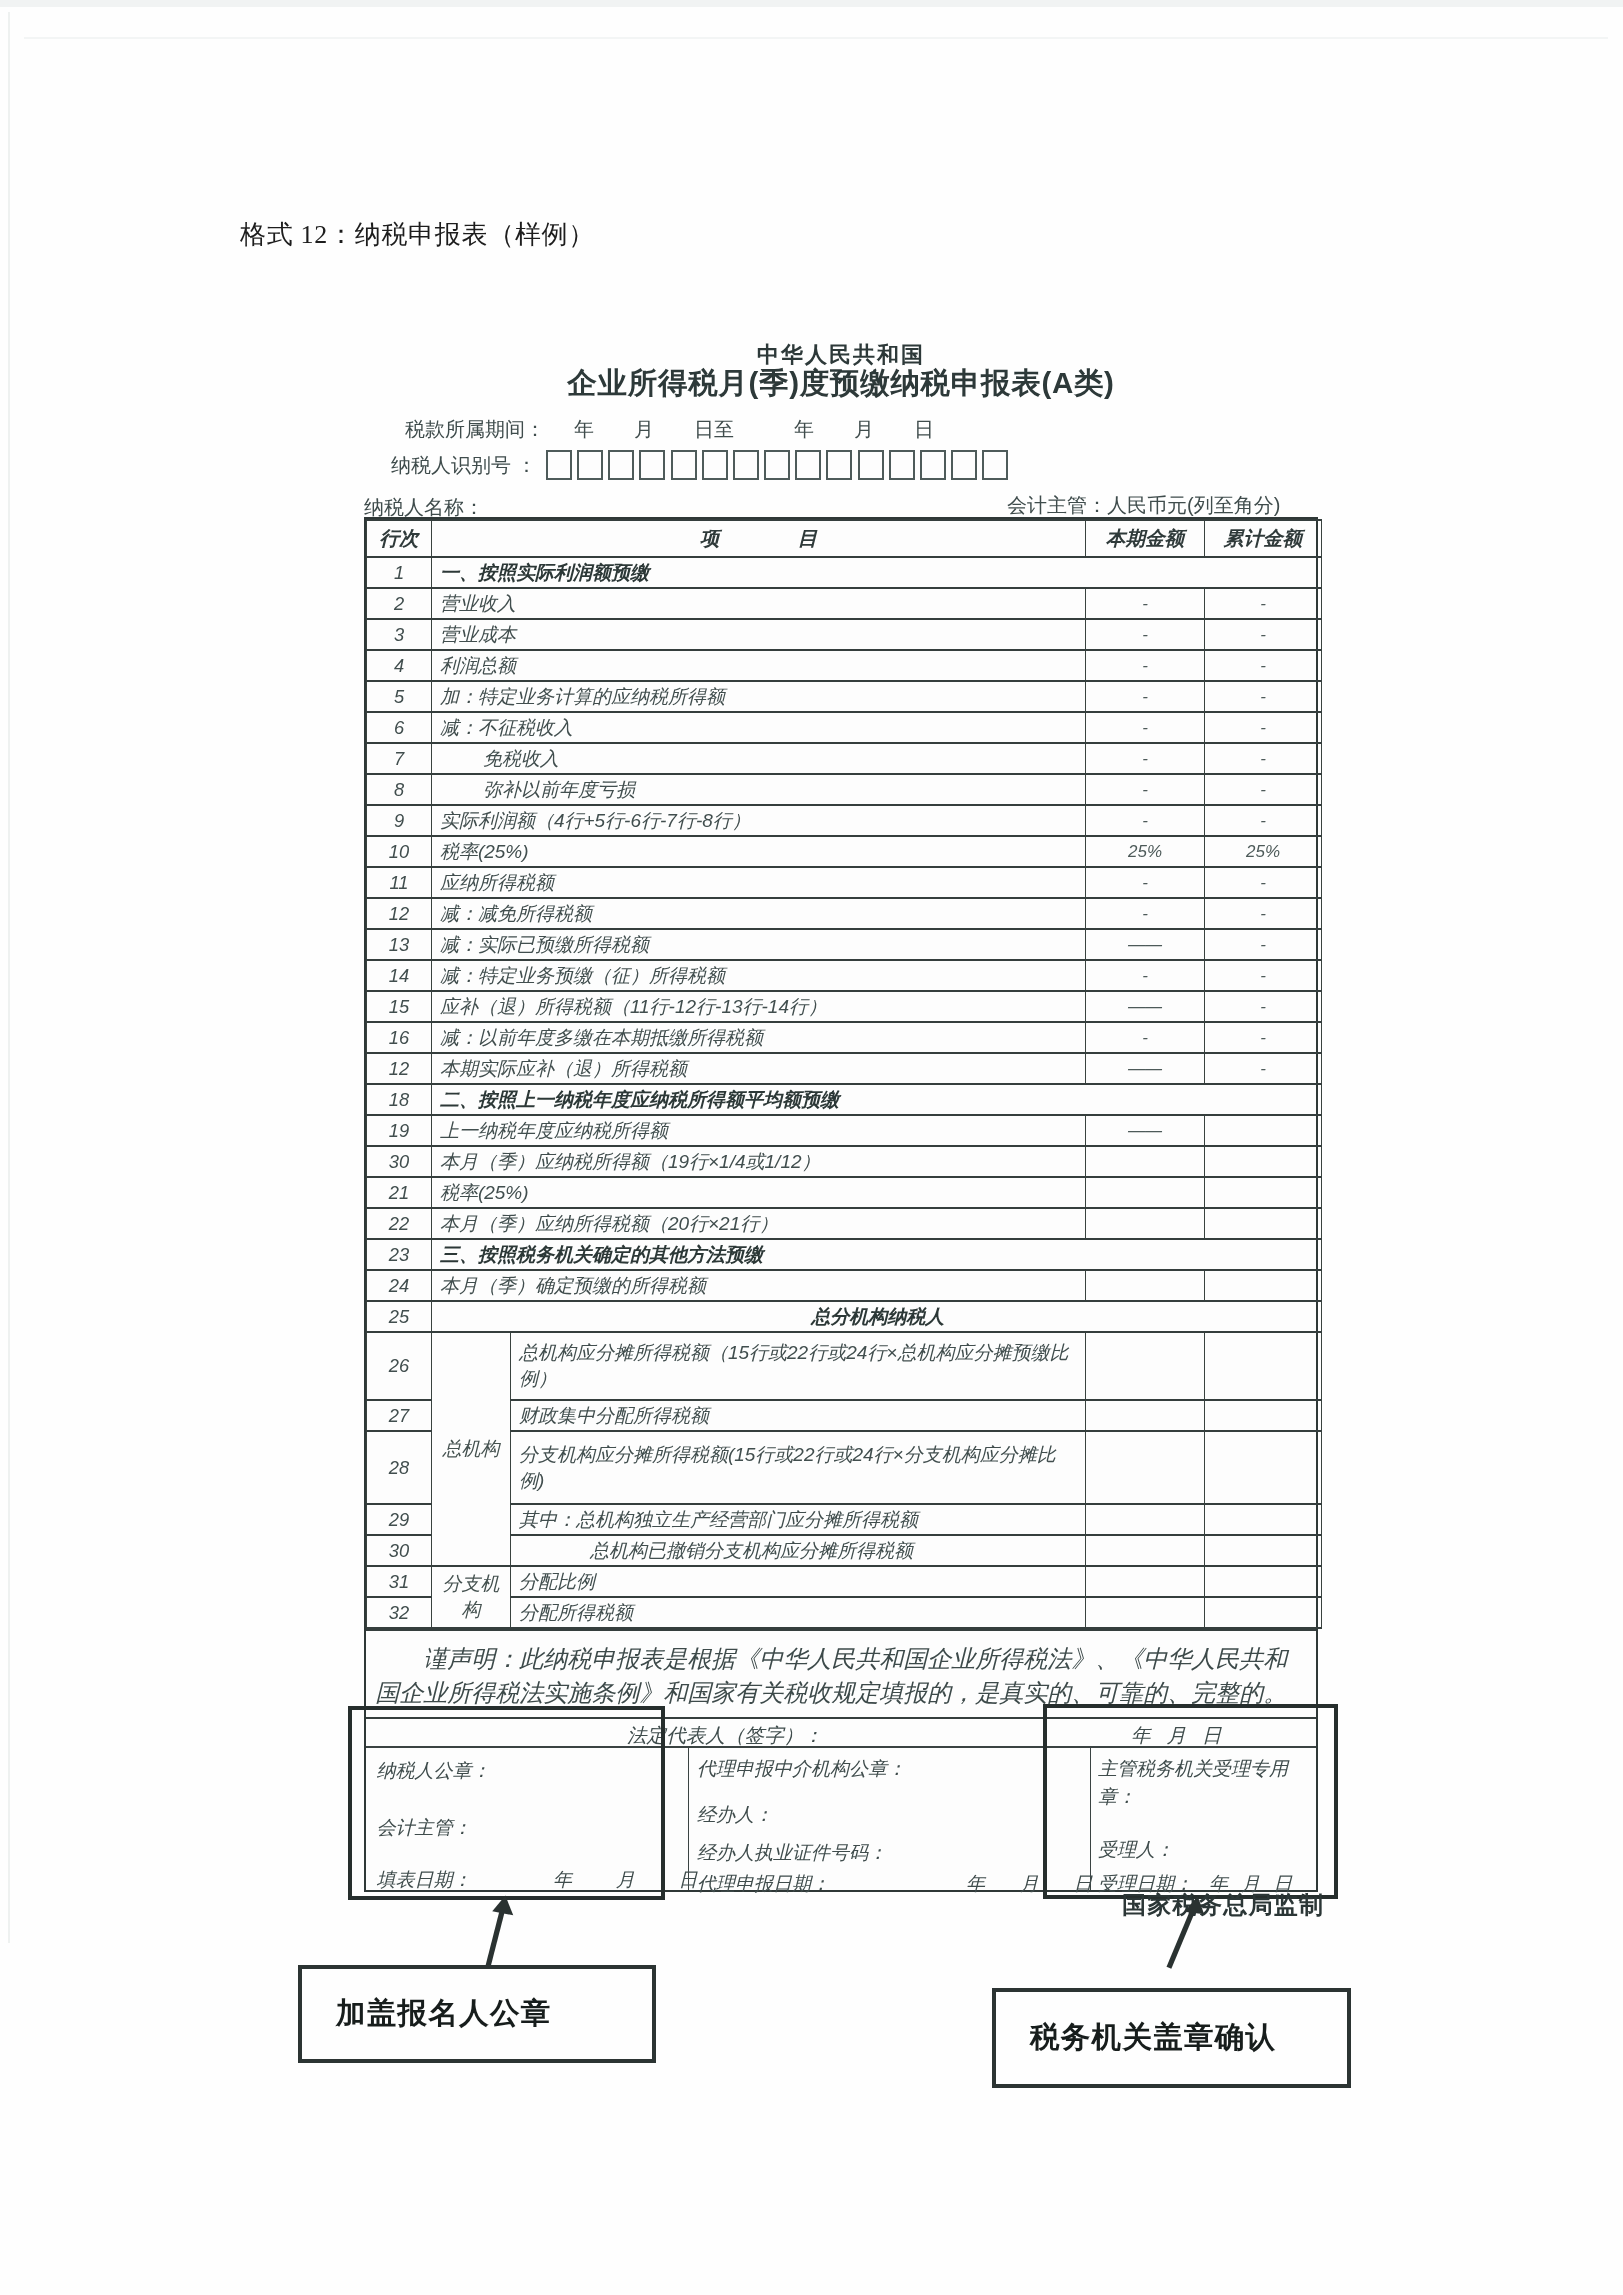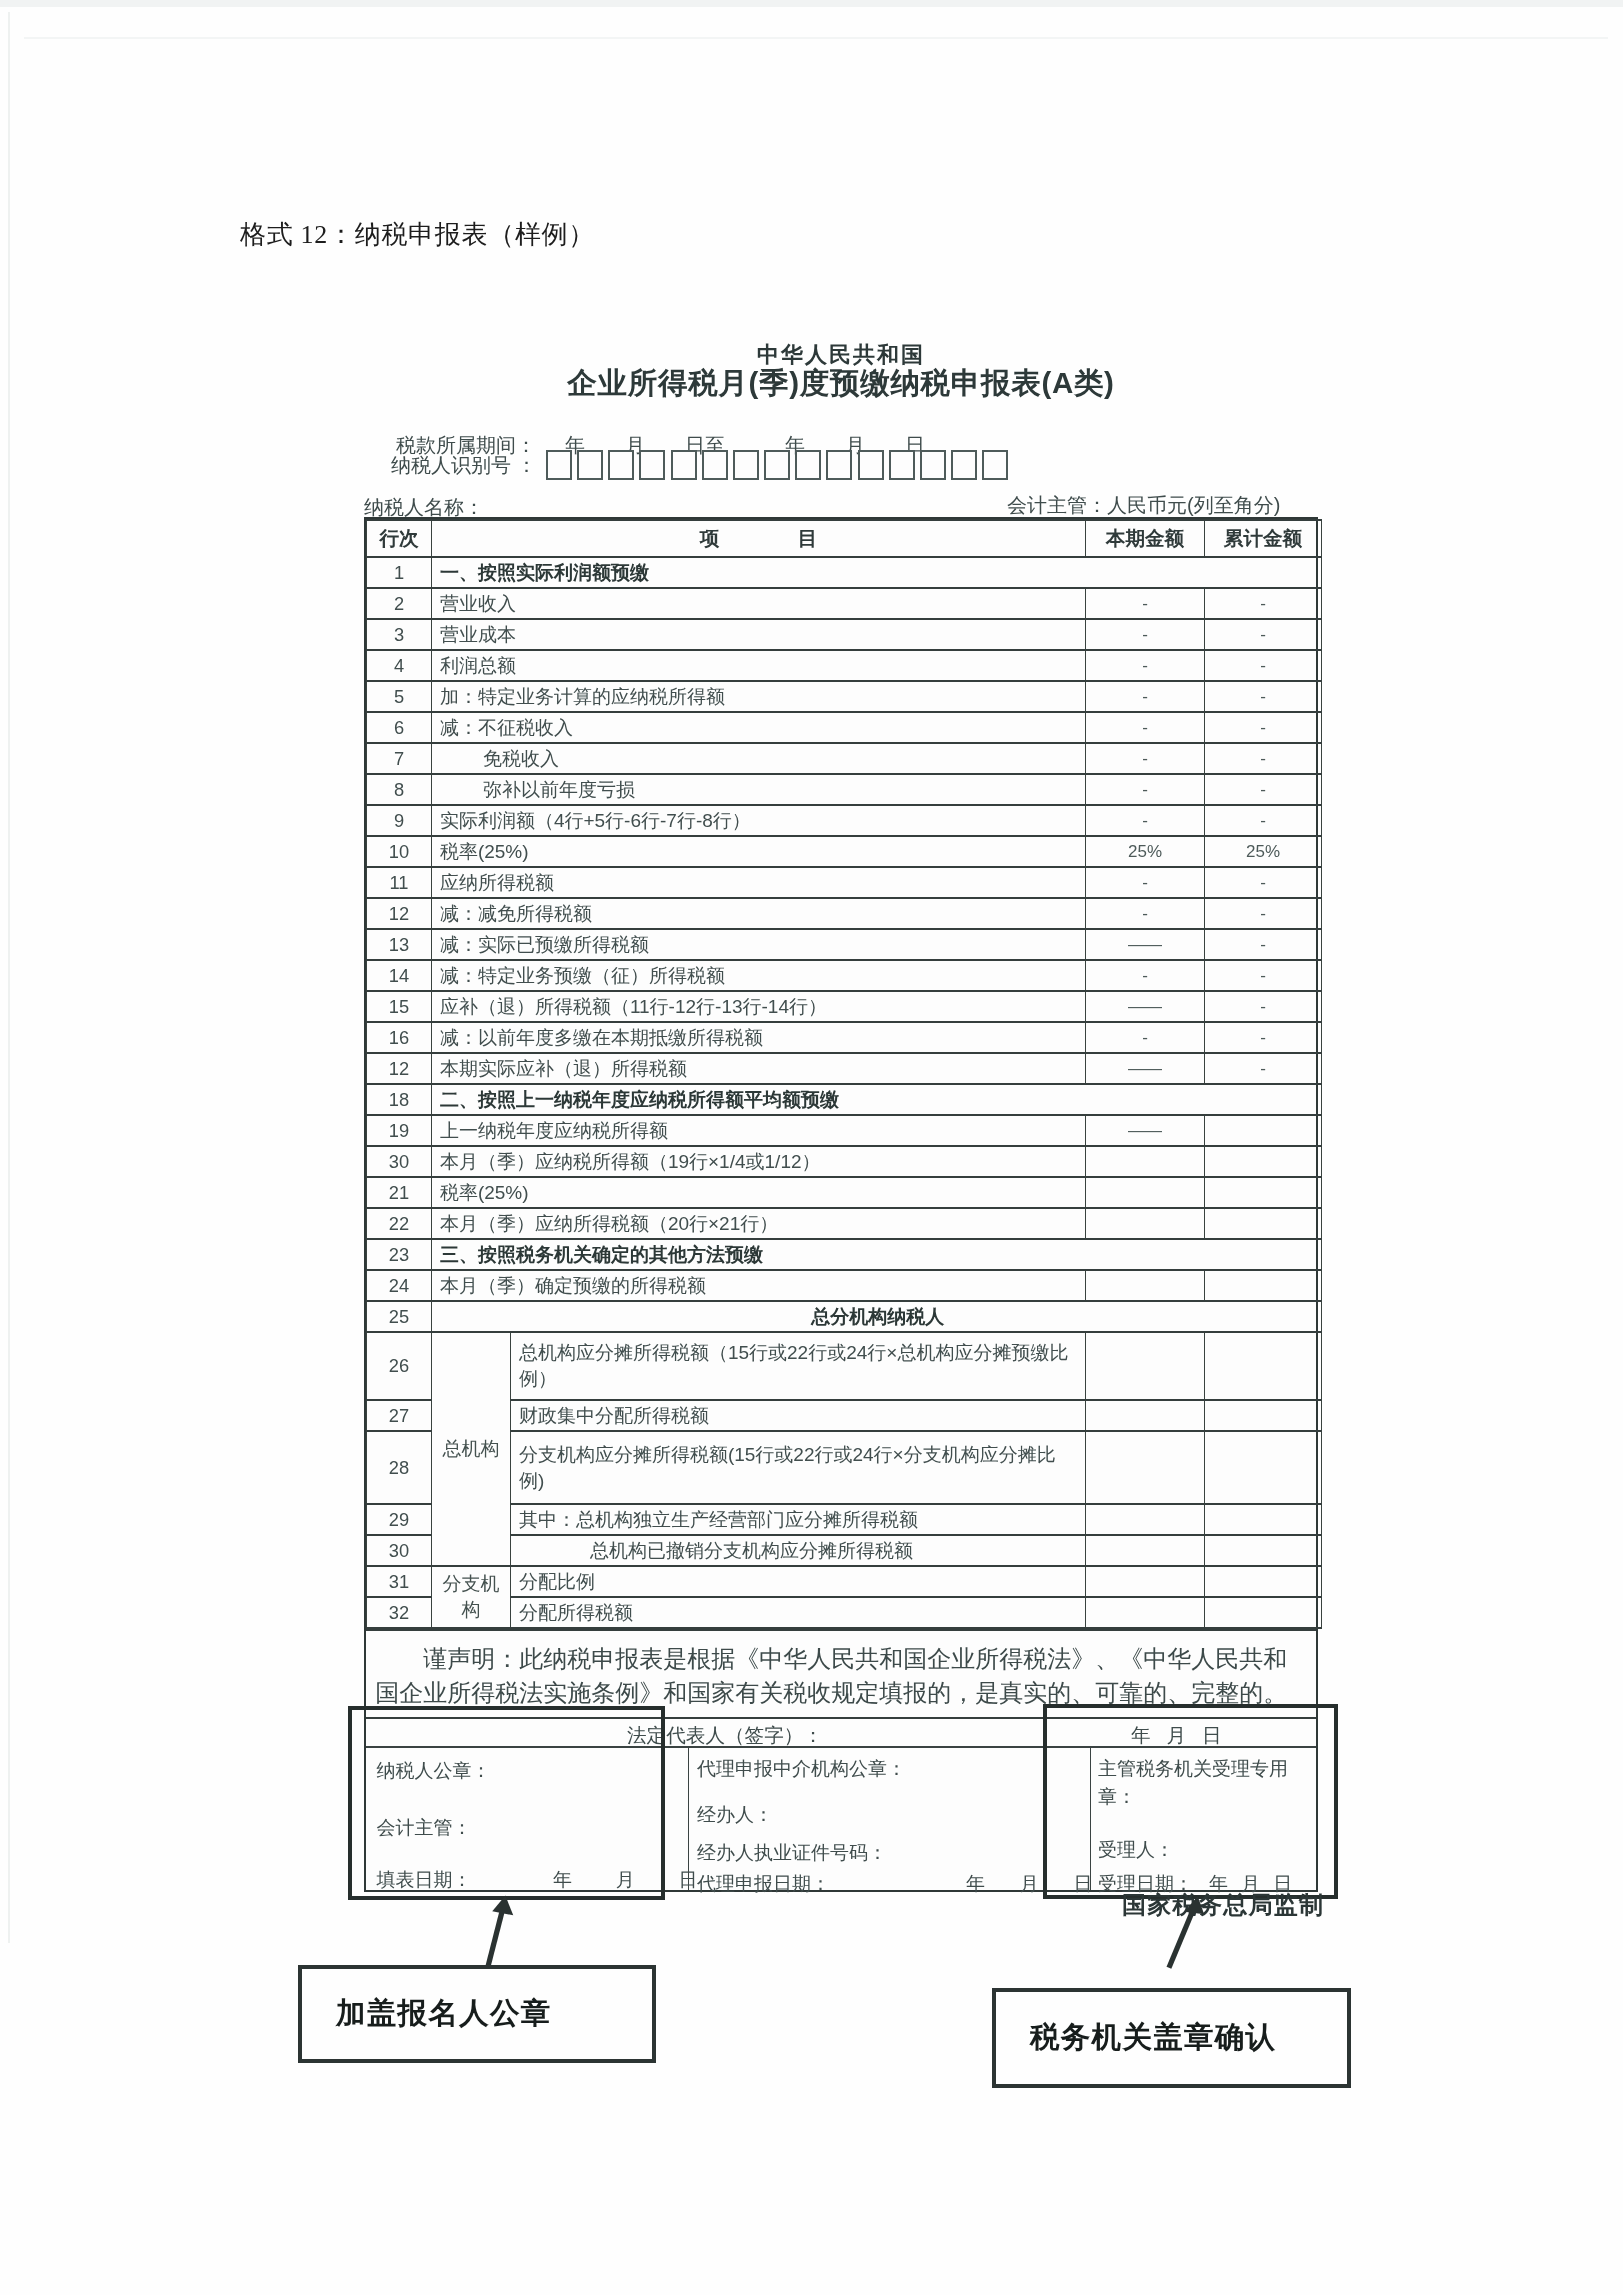--- a/index.html
+++ b/index.html
@@ -11,30 +11,30 @@
   #scan-top-line{left:23.6px;top:37px;width:1584px;height:2px;background:#f3f5f5;}
   #scan-left-line{left:7.9px;top:11.8px;width:2px;height:1931px;background:#eef1f0;}
 
   #top-label{left:240px;top:217px;font-size:26px;color:#1d1d1d;font-family:"Liberation Serif",serif;letter-spacing:0.7px;}
 
   .title{left:364px;width:954px;text-align:center;font-weight:700;color:#2d3939;}
   #title1{top:340px;font-size:22px;letter-spacing:2px;}
   #title2{top:364px;font-size:29.5px;letter-spacing:0.7px;}
 
   .meta{font-size:20px;color:#3f4c4c;}
-  #period-line{left:396px;top:416px;margin-top:16px;}
+  #period-line{left:405px;top:416px;}
   #period-line .gap{display:inline-block;width:29px;}
   #taxid-line{left:391px;top:450px;display:flex;align-items:center;}
   #taxid-boxes{display:inline-flex;margin-left:9.2px;}
   .idbox{width:22px;height:26px;border:2px solid #4e5b5a;margin-right:5.2px;background:#fdfdfd;}
   #name-label{left:364px;top:494px;}
   #unit-line{left:1007px;top:492px;}
 
   
-  #main-wrap{left:364px;top:517px;width:954px;border:2px solid #2f3837;background:#fdfdfd;box-sizing:border-box;}
+  #main-wrap{left:364px;top:517px;width:954px;border:2px solid #2f3837;background:#fdfdfd;box-sizing:border-box;font-style:italic;}
   table#grid{width:100%;border-collapse:collapse;table-layout:fixed;}
   #grid td,#grid th{border-left:1.3px solid #39423f;border-right:1.3px solid #39423f;
         border-top:2px solid #353e3d;border-bottom:2px solid #353e3d;
         font-size:19px;color:#414e4e;padding:1.3px 5.2px;overflow:hidden;}
   #grid tr{height:31px;}
   #grid tr.hdr{height:37px;}
   #grid .num{width:65px;text-align:center;font-size:18.3px;padding:1.3px 1.3px;}
   #grid .grp{width:79px;text-align:center;font-size:19px;padding:1.3px 3.9px;color:#44514f;}
   #grid .item{text-align:left;padding-left:7.9px;}
   #grid .ind1{padding-left:51px;}

